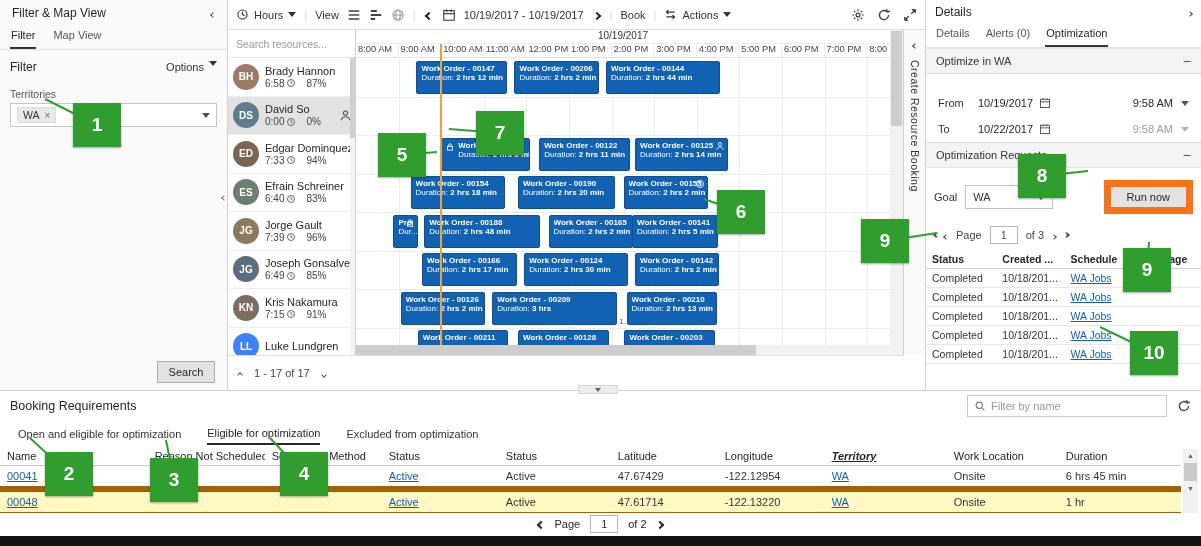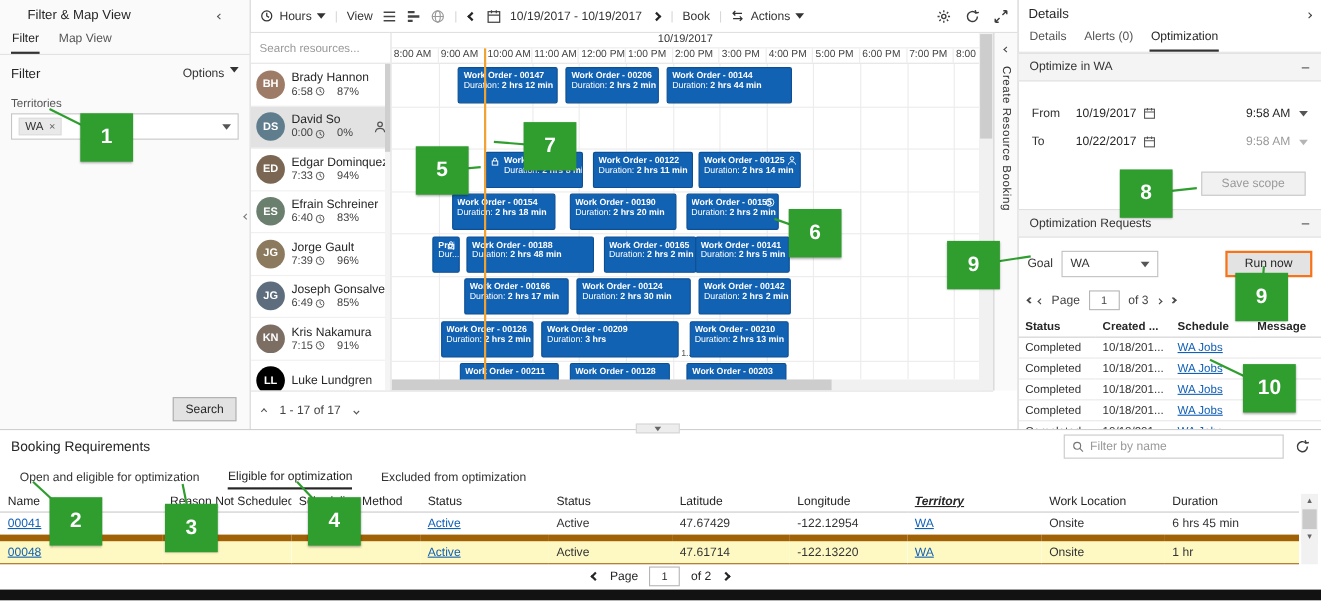--- a/index.html
+++ b/index.html
@@ -7,21 +7,21 @@
   body{font-family:"Liberation Sans",sans-serif;font-size:11px;color:#333;background:#fff;position:relative}
   .caret{display:inline-block;width:0;height:0;border-left:4px solid transparent;border-right:4px solid transparent;border-top:5px solid currentColor;vertical-align:middle}
   .chev{display:inline-block;width:6px;height:6px;border-left:2px solid currentColor;border-bottom:2px solid currentColor}
   .chev-l{transform:rotate(45deg)} .chev-r{transform:rotate(-135deg)} .chev-d{transform:rotate(-45deg)} .chev-u{transform:rotate(135deg)}
   .chev.sm{width:4px;height:4px;border-width:1.5px}
   .ic{display:inline-block;width:13px;height:13px;vertical-align:middle}
   .ic svg{width:100%;height:100%;display:block}
   .lnk{color:#1160b7;text-decoration:underline;cursor:pointer}
   
   .left-panel{position:absolute;left:0;top:0;width:228px;height:390px;background:#fafafa;border-right:1px solid #cfcfcf}
-  .lp-head{display:flex;justify-content:space-between;align-items:center;padding:6px 25px;font-size:12px;color:#262626}
+  .lp-head{display:flex;justify-content:space-between;align-items:center;padding:6px 12px;font-size:12px;color:#262626}
   .lp-tabs{display:flex;gap:16px;padding:0 10px;height:24px;border-bottom:1px solid #e2e2e2;font-size:11px}
   .tab{color:#555;cursor:pointer;padding:3px 1px}
   .tab.active{color:#262626;border-bottom:2px solid #333}
   .lp-filter-row{display:flex;justify-content:space-between;align-items:center;padding:10px 10px 6px;font-size:12px;color:#262626}
   .lp-options{font-size:11px;color:#333;display:flex;gap:5px;cursor:pointer}
   .lp-terr-label{padding:8px 10px 3px;font-size:10.5px;color:#555}
   .lp-select{margin:0 10px;height:24px;background:#fff;border:1px solid #c6c6c6;display:flex;align-items:center;padding:0 6px;gap:6px}
   .chip{background:#e9e9e9;border:1px solid #dcdcdc;font-size:10.5px;padding:1px 5px;display:flex;align-items:center;gap:5px;color:#333}
   .chip-x{color:#666;cursor:pointer;font-size:10px}
   .lp-select .caret{margin-left:auto;color:#555}
@@ -88,21 +88,21 @@
   .fld-date .ic{width:12px;height:12px;color:#555}
   .fld-time{margin-left:auto;display:flex;align-items:center;gap:8px;color:#262626}
   .fld-time .caret{color:#555}
   .dimtxt{color:#9a9a9a}
   .dimtxt .caret{color:#b5b5b5}
   .save-row{display:flex;justify-content:flex-end;padding:14px 6px 12px}
   .save-btn{background:#f1f1f1;border:1px solid #c6c6c6;color:#9a9a9a;padding:4px 18px;font-size:11px;font-family:inherit}
   .goal-row{display:flex;align-items:center;gap:8px;padding:12px 8px 8px}
   .goal-select{width:88px;height:24px;border:1px solid #c0c0c0;background:#fff;display:flex;align-items:center;justify-content:space-between;padding:0 7px;cursor:pointer}
   .goal-select .caret{color:#555}
-  .run-btn{margin-left:auto;background:#e3e3e3;border:2px solid #f97316;padding:4px 16px;font-size:11px;color:#262626;font-family:inherit;cursor:pointer}
+  .run-btn{margin-left:auto;background:#e3e3e3;border:7px solid #f97316;padding:4px 16px;font-size:11px;color:#262626;font-family:inherit;cursor:pointer}
   .req-pager{display:flex;align-items:center;gap:8px;padding:4px 8px 6px;color:#444}
   .dblchev{display:inline-flex}
   .dblchev .chev{margin-right:-3px}
   .page-box{width:28px;height:18px;border:1px solid #b5b5b5;display:inline-flex;align-items:center;justify-content:center;font-size:10px;background:#fff}
   .req-table{width:100%;border-collapse:collapse;font-size:10.5px;table-layout:fixed}
   .req-table th{font-weight:bold;color:#262626;text-align:left;padding:3px 6px;border-bottom:1px solid #cfcfcf;white-space:nowrap;overflow:hidden;text-overflow:ellipsis}
   .req-table td{padding:3px 6px;border-bottom:1px solid #e8e8e8;color:#333;white-space:nowrap;overflow:hidden;text-overflow:ellipsis}
   
   .bottom-panel{position:absolute;left:0;top:390px;width:1201px;height:146px;background:#fff;border-top:1px solid #cfcfcf}
   .bp-handle{position:absolute;top:-6px;left:578px;width:40px;height:9px;background:#ededed;border:1px solid #d5d5d5;display:flex;align-items:center;justify-content:center;color:#666;cursor:pointer}
@@ -353,21 +353,21 @@
                 <svg viewBox="0 0 16 16">
                   <circle cx="8" cy="8" r="5.6" fill="none" stroke="currentColor" stroke-width="1.4"></circle>
                   <path d="M8 4.5V8l2.6 1.6" fill="none" stroke="currentColor" stroke-width="1.4"></path>
                 </svg>
               </span>
               <span class="res-util">91%</span>
             </span>
           </span>
         </div>
         <div class="res-row">
-          <span class="avatar" style="background:#000000">LL</span>
+          <span class="avatar" style="background:#3b82f6">LL</span>
           <span class="res-info">
             <span class="res-name">Luke Lundgren</span>
           </span>
         </div>
       </div>
     <div class="res-vscroll">
         <div></div>
       </div>
   </div>
 
@@ -583,23 +583,20 @@
             <svg viewBox="0 0 16 16">
               <rect x="2" y="3" width="12" height="11" fill="none" stroke="currentColor" stroke-width="1.3"></rect>
               <path d="M2 6.5h12M5.5 1.5v3M10.5 1.5v3" stroke="currentColor" stroke-width="1.3" fill="none"></path>
             </svg>
           </span>
       </span>
       <span class="fld-time dimtxt">
         <span>9:58 AM</span>
         <span class="caret"></span>
       </span>
-    </div>
-    <div class="save-row">
-      <button class="save-btn">Save scope</button>
     </div>
   </div>
 
   <div class="sec-head">
     <span>Optimization Requests</span>
     <span class="minus">−</span>
   </div>
   <div class="goal-row">
     <span>Goal</span>
     <span class="goal-select">

